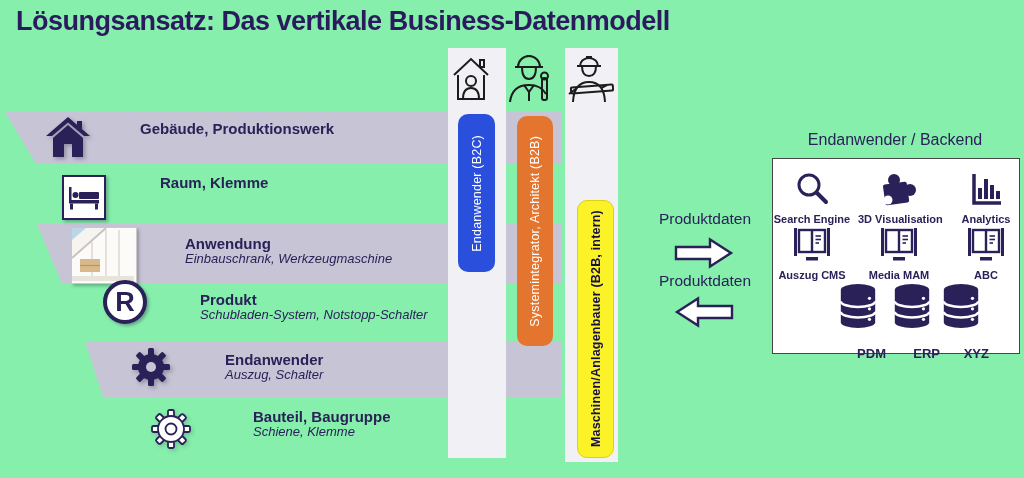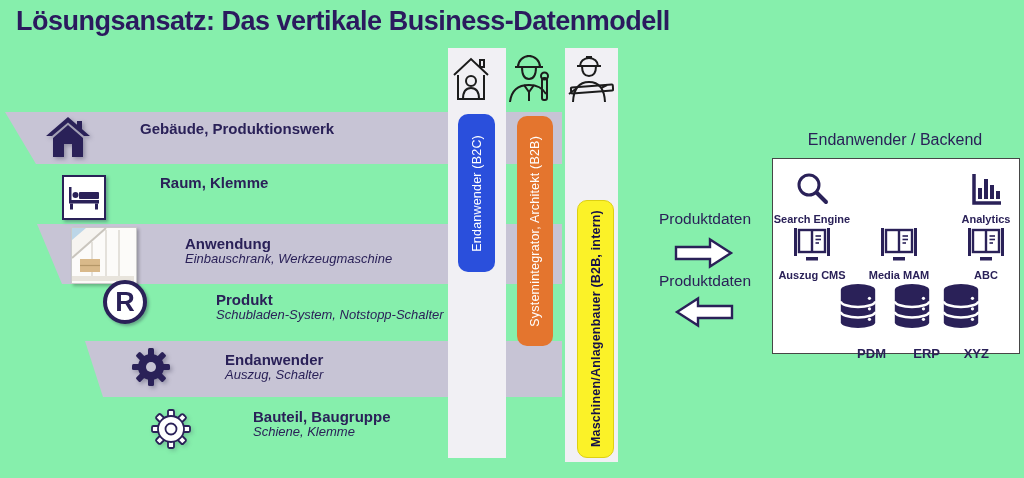--- a/index.html
+++ b/index.html
@@ -59,21 +59,21 @@
   <div class="abs band-text" style="left:140px;top:120px;">
     <div class="band-title">Gebäude, Produktionswerk</div>
   </div>
   <div class="abs band-text" style="left:160px;top:174px;">
     <div class="band-title">Raum, Klemme</div>
   </div>
   <div class="abs band-text" style="left:185px;top:235px;">
     <div class="band-title">Anwendung</div>
     <div class="band-sub">Einbauschrank, Werkzeugmaschine</div>
   </div>
-  <div class="abs band-text" style="left:216px;top:291px;">
+  <div class="abs band-text" style="left:200px;top:291px;">
     <div class="band-title">Produkt</div>
     <div class="band-sub">Schubladen-System, Notstopp-Schalter</div>
   </div>
   <div class="abs band-text" style="left:225px;top:351px;">
     <div class="band-title">Endanwender</div>
     <div class="band-sub">Auszug, Schalter</div>
   </div>
   <div class="abs band-text" style="left:253px;top:408px;">
     <div class="band-title">Bauteil, Baugruppe</div>
     <div class="band-sub">Schiene, Klemme</div>
@@ -194,20 +194,31 @@
   <div class="abs" id="backend-title">Endanwender / Backend</div>
   <div class="abs" id="backend-box"></div>
 
   <div class="abs svc" style="left:771px;top:170px;">
     <svg width="38" height="38" viewBox="0 0 38 38">
       <circle cx="16" cy="15" r="10" fill="none" stroke="#2a2158" stroke-width="3"></circle>
       <line x1="23.5" y1="22.5" x2="33" y2="32" stroke="#2a2158" stroke-width="4" stroke-linecap="round"></line>
     </svg>
     <div class="lbl">Search Engine</div>
   </div>
+  <div class="abs svc" style="left:858px;top:170px;">
+    <svg width="40" height="38" viewBox="0 0 40 38">
+      <g fill="#2a2158">
+        <rect x="5" y="13" width="24" height="21" rx="2" transform="rotate(-8 17 23)"></rect>
+        <circle cx="15" cy="10" r="6"></circle>
+        <circle cx="31" cy="20" r="6"></circle>
+      </g>
+      <circle cx="9" cy="30" r="4.5" fill="#fff"></circle>
+    </svg>
+    <div class="lbl">3D Visualisation</div>
+  </div>
   <div class="abs svc" style="left:945px;top:170px;">
     <svg width="38" height="38" viewBox="0 0 38 38">
       <path d="M7 4 V33 H34" fill="none" stroke="#2a2158" stroke-width="3.5"></path>
       <rect x="11" y="18" width="4" height="11" fill="#2a2158"></rect>
       <rect x="17" y="9" width="4" height="20" fill="#2a2158"></rect>
       <rect x="23" y="15" width="4" height="14" fill="#2a2158"></rect>
       <rect x="29" y="21" width="4" height="8" fill="#2a2158"></rect>
     </svg>
     <div class="lbl">Analytics</div>
   </div>

